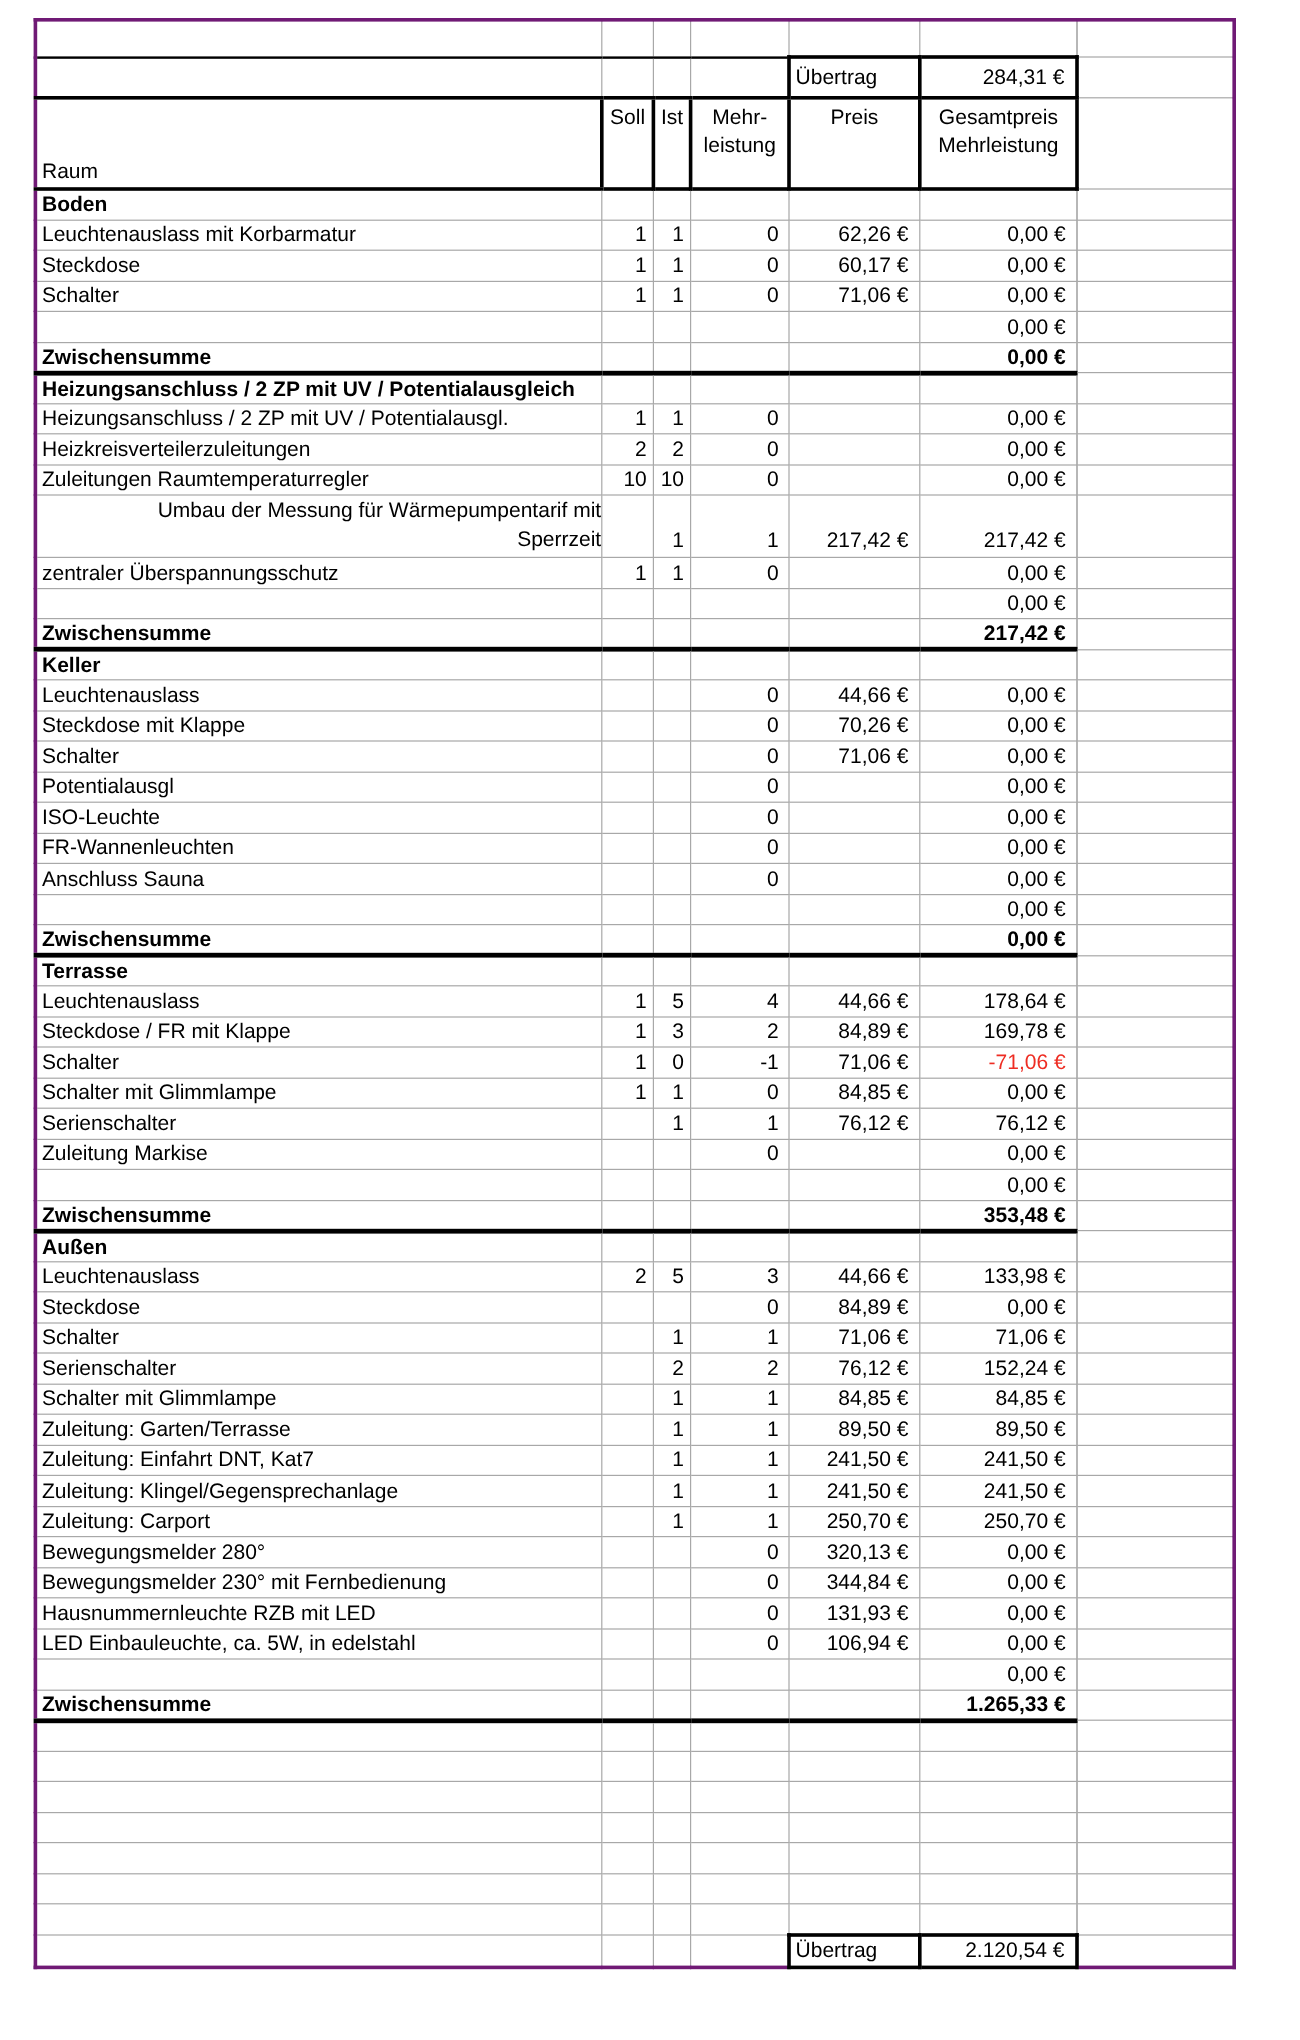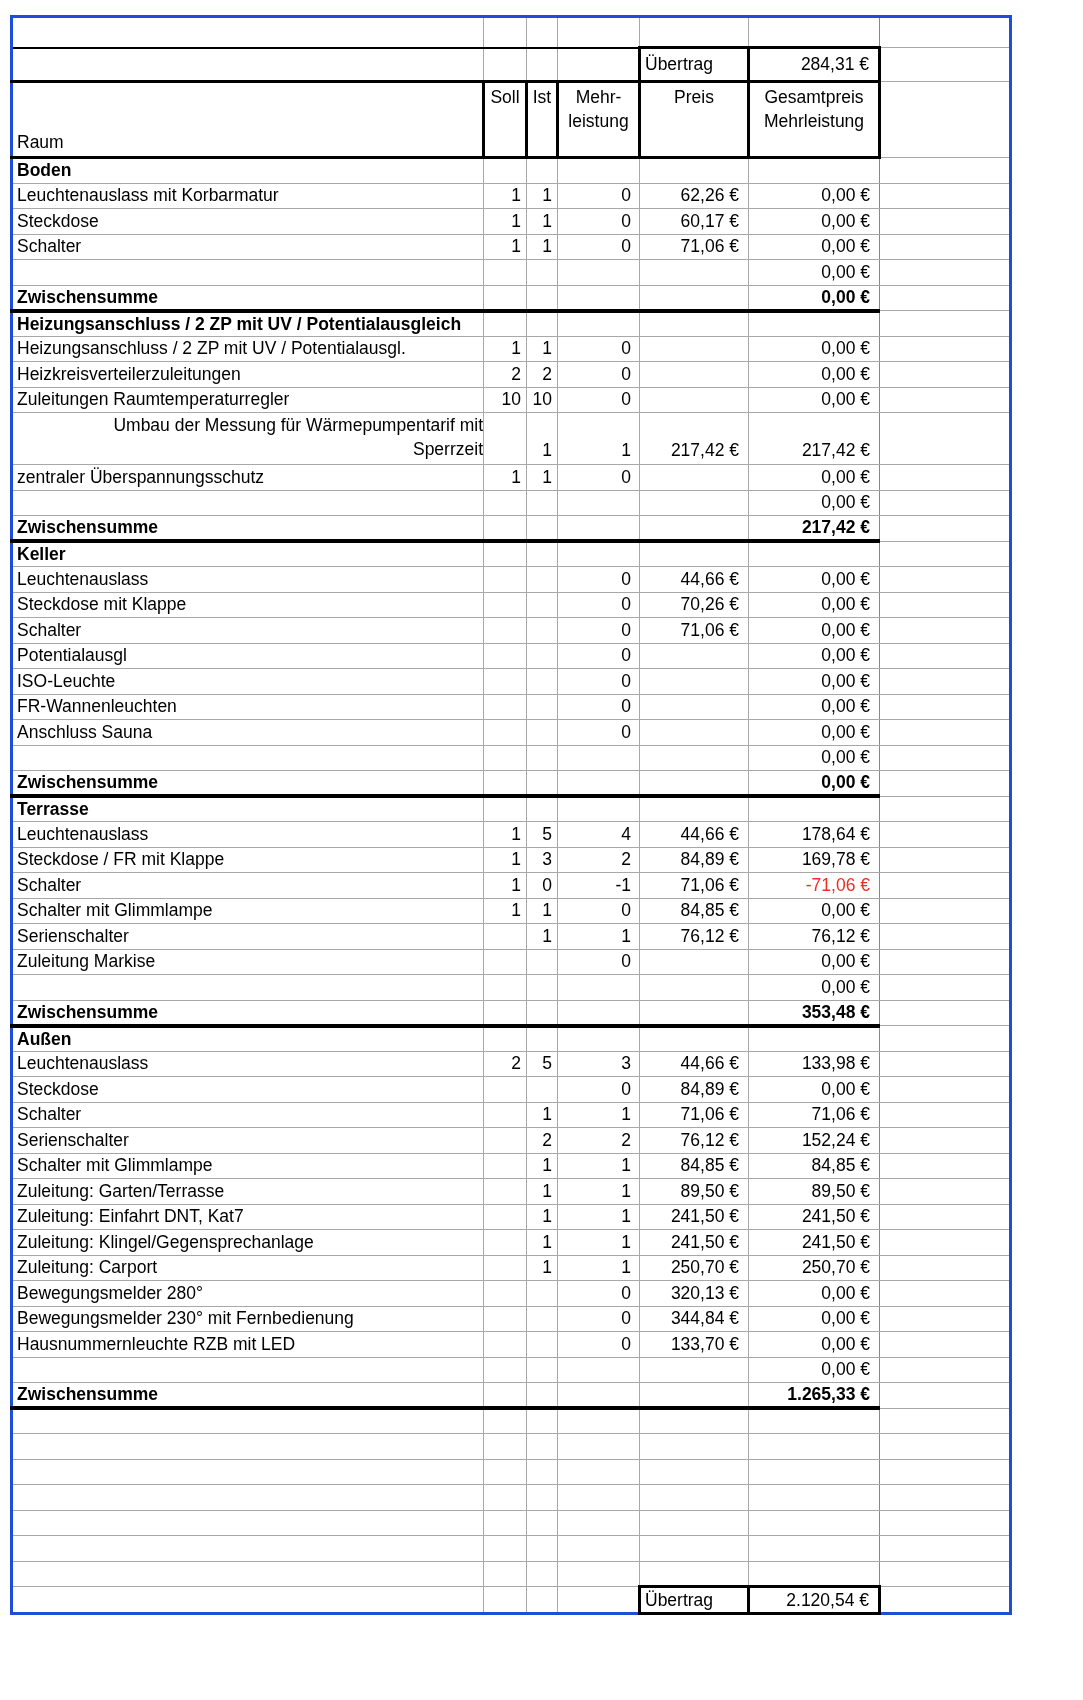--- a/index.html
+++ b/index.html
@@ -3,25 +3,25 @@
 <meta charset="utf-8">
 <style>
   html, body { margin: 0; padding: 0; background: #ffffff; }
   body {
     width: 1083px; height: 1700px;
     font-family: "Liberation Sans", sans-serif;
     color: #000;
     position: relative;
   }
   table.cost {
-    position: absolute; left: 10px; top: 15px;
+    position: absolute; left: 28px; top: 15px;
     width: 999px;
     border-collapse: collapse;
     table-layout: fixed;
-    border: 3px solid #1d4ed8;
+    border: 3px solid #701a75;
   }
   td {
     padding: 0;
     font-size: 17.5px;
     line-height: 1.2;
     vertical-align: middle;
     border-right: 1px solid #a8a8a8;
     border-bottom: 1px solid #a8a8a8;
     overflow: visible;
   }
@@ -518,21 +518,30 @@
     <td class="c-mehr f-mehr">0</td>
     <td class="c-preis f-preis">344,84 €</td>
     <td class="c-gesamt f-gesamt">0,00 €</td>
     <td class="c-extra"></td>
   </tr>
       <tr class="t-item">
     <td class="c-desc f-label">Hausnummernleuchte RZB mit LED</td>
     <td class="c-soll f-soll"></td>
     <td class="c-ist f-ist"></td>
     <td class="c-mehr f-mehr">0</td>
-    <td class="c-preis f-preis">133,70 €</td>
+    <td class="c-preis f-preis">131,93 €</td>
+    <td class="c-gesamt f-gesamt">0,00 €</td>
+    <td class="c-extra"></td>
+  </tr>
+      <tr class="t-item">
+    <td class="c-desc f-label">LED Einbauleuchte, ca. 5W, in edelstahl</td>
+    <td class="c-soll f-soll"></td>
+    <td class="c-ist f-ist"></td>
+    <td class="c-mehr f-mehr">0</td>
+    <td class="c-preis f-preis">106,94 €</td>
     <td class="c-gesamt f-gesamt">0,00 €</td>
     <td class="c-extra"></td>
   </tr>
       <tr class="t-empty">
     <td class="c-desc f-label"></td>
     <td class="c-soll f-soll"></td>
     <td class="c-ist f-ist"></td>
     <td class="c-mehr f-mehr"></td>
     <td class="c-preis f-preis"></td>
     <td class="c-gesamt f-gesamt">0,00 €</td>

